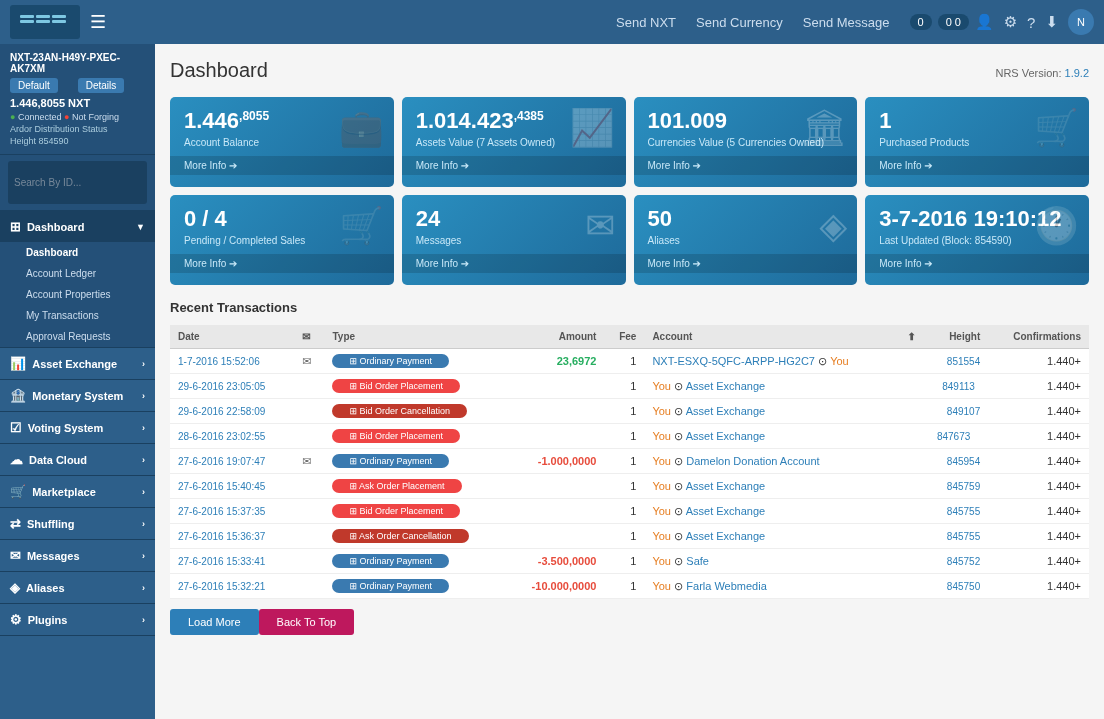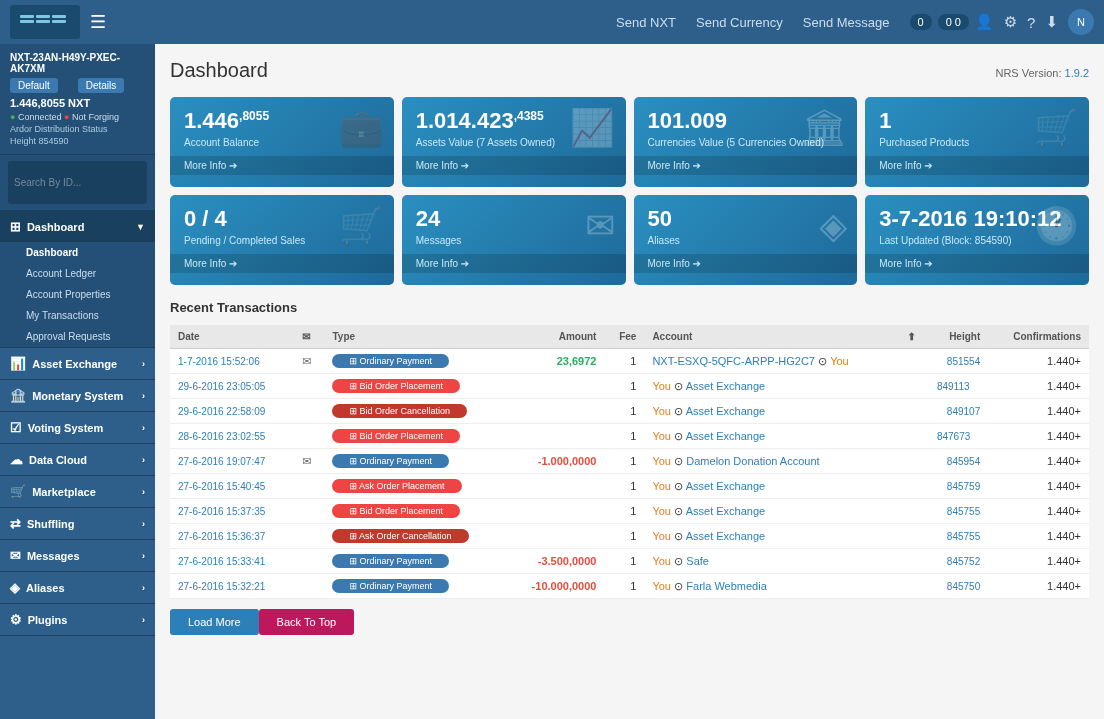--- a/index.html
+++ b/index.html
@@ -452,21 +452,21 @@
     <td style="text-align:right">1.440+</td>
   </tr>
             <tr>
     <td><a class="date-link">29-6-2016 23:05:05</a></td>
     <td></td>
     <td><span class="type-badge green">⊞ Bid Order Placement</span></td>
     <td style="text-align:right"></td>
     <td style="text-align:right">1</td>
     <td><span class="you-badge">You</span> ⊙ <a class="account-link">Asset Exchange</a></td>
     <td></td>
-    <td style="text-align:left"><a class="date-link">849113</a></td>
+    <td style="text-align:center"><a class="date-link">849113</a></td>
     <td style="text-align:right">1.440+</td>
   </tr>
             <tr>
     <td><a class="date-link">29-6-2016 22:58:09</a></td>
     <td></td>
     <td><span class="type-badge red">⊞ Bid Order Cancellation</span></td>
     <td style="text-align:right"></td>
     <td style="text-align:right">1</td>
     <td><span class="you-badge">You</span> ⊙ <a class="account-link">Asset Exchange</a></td>
     <td></td>

